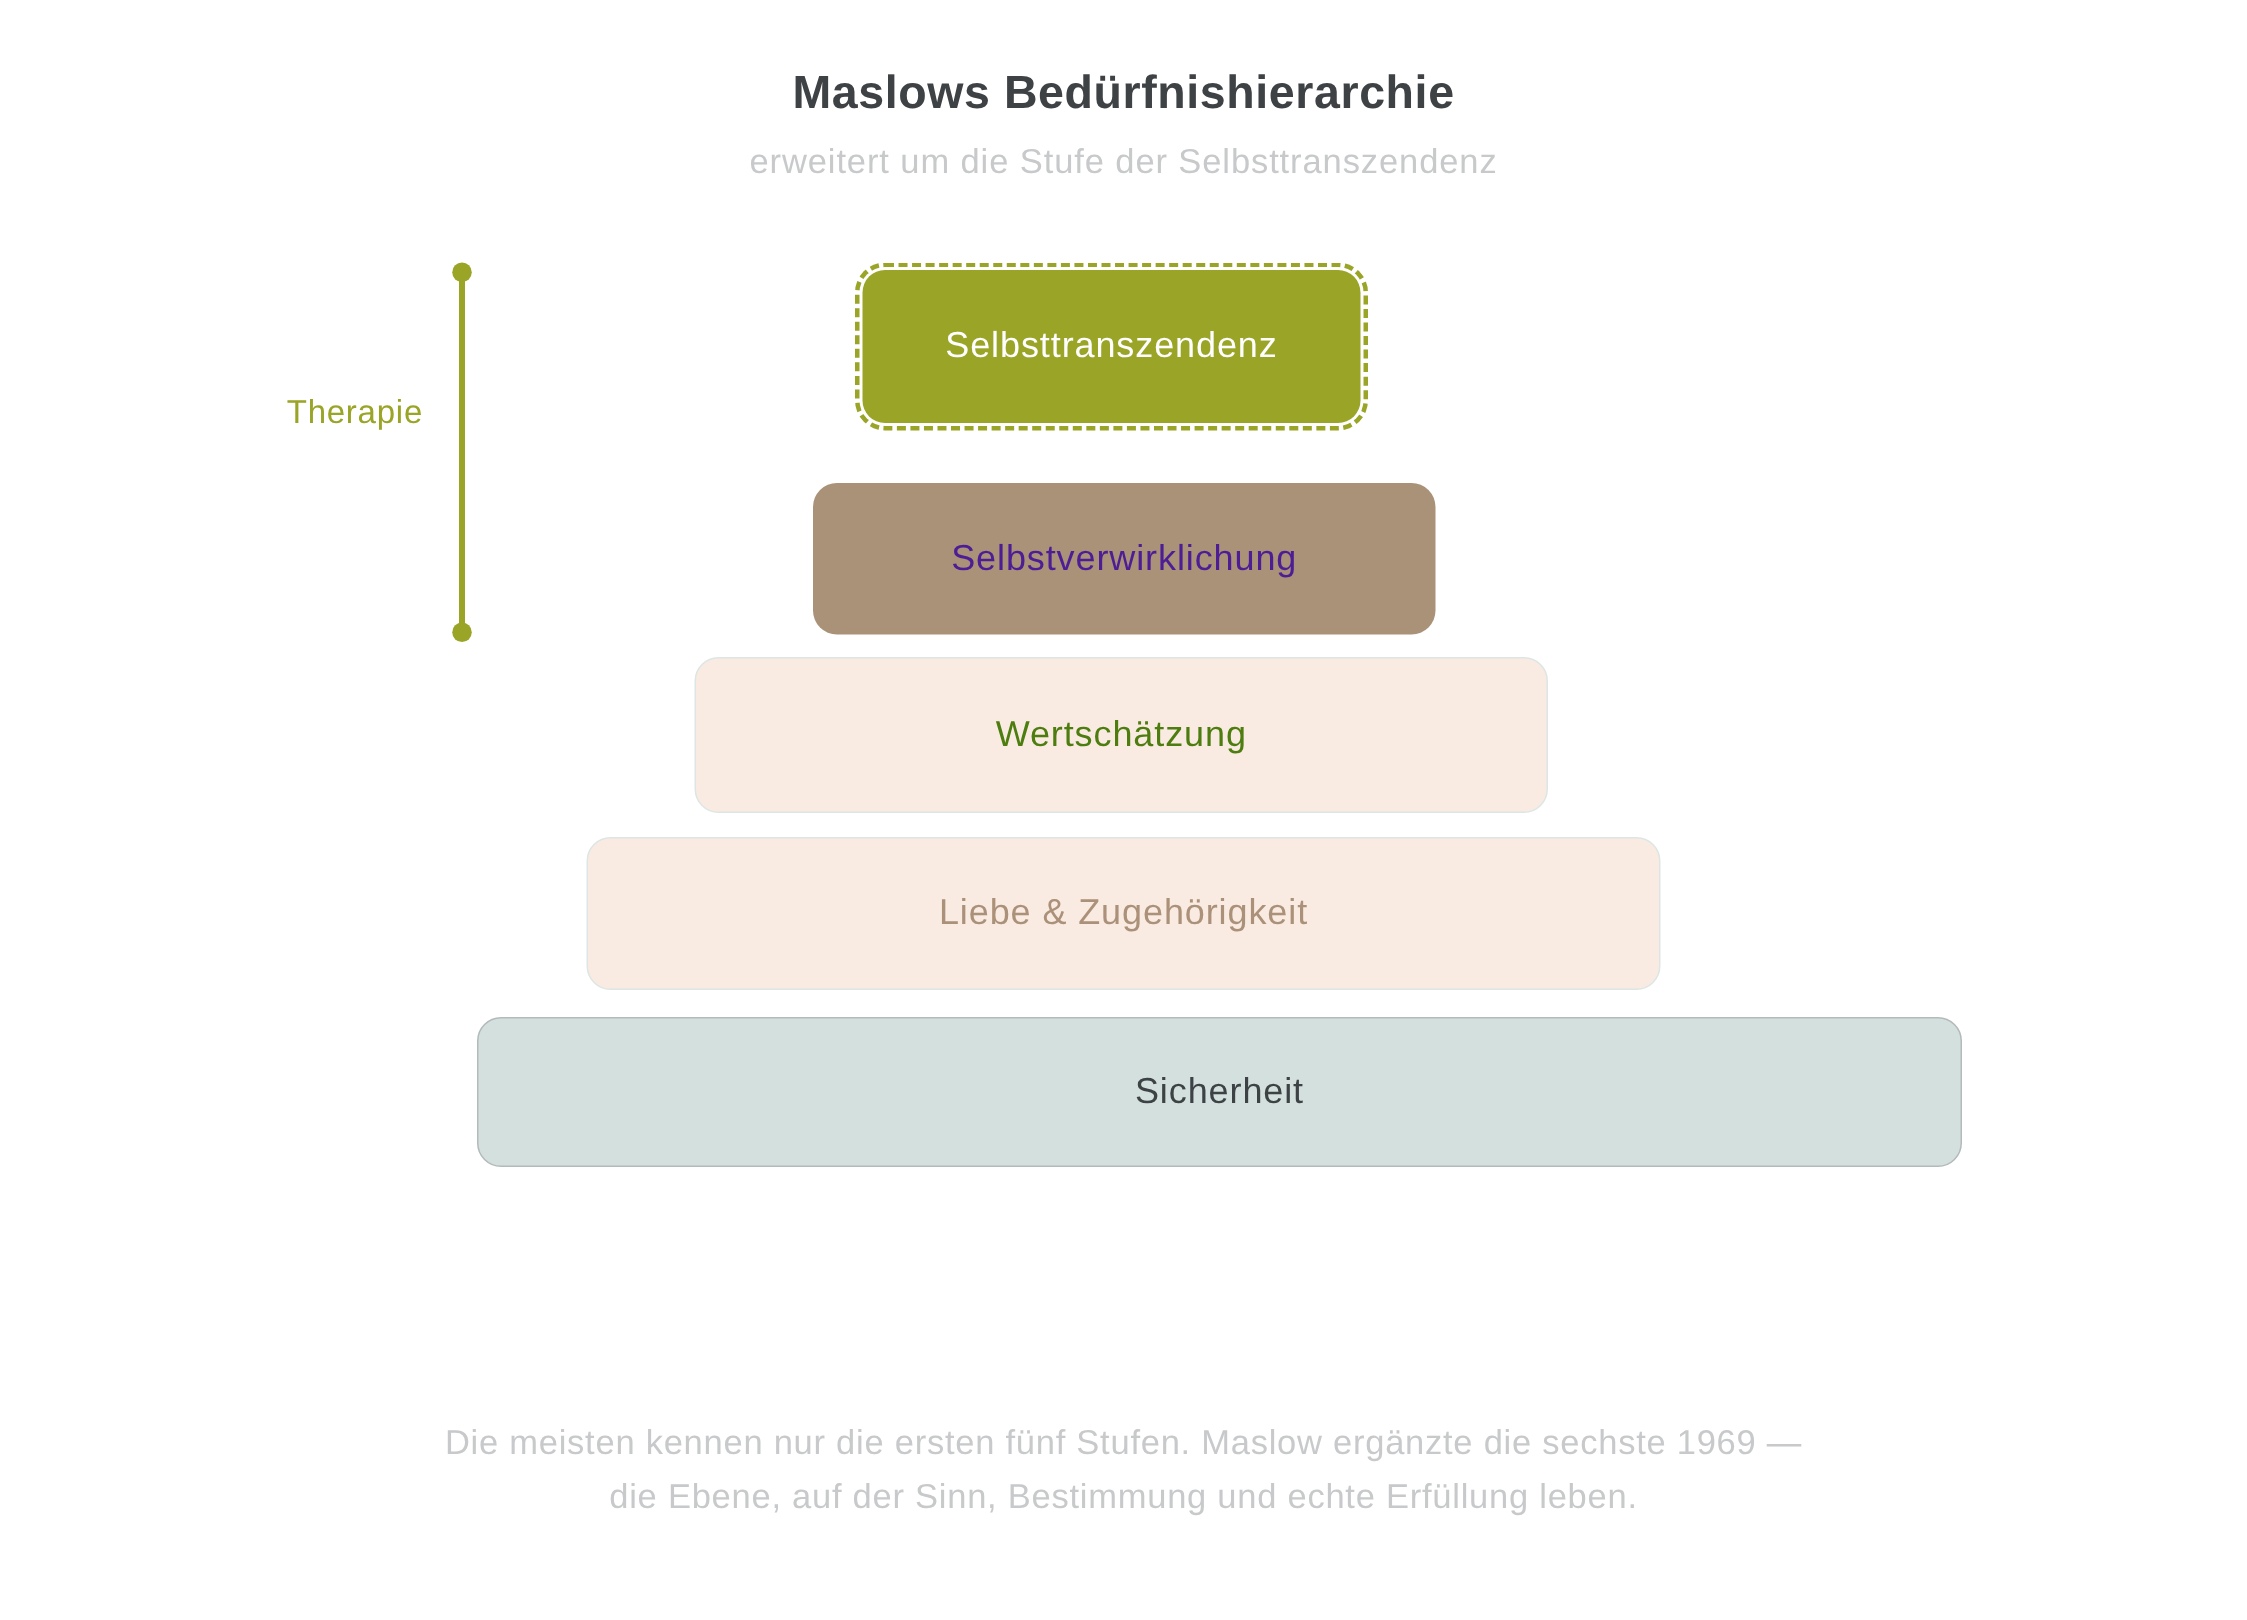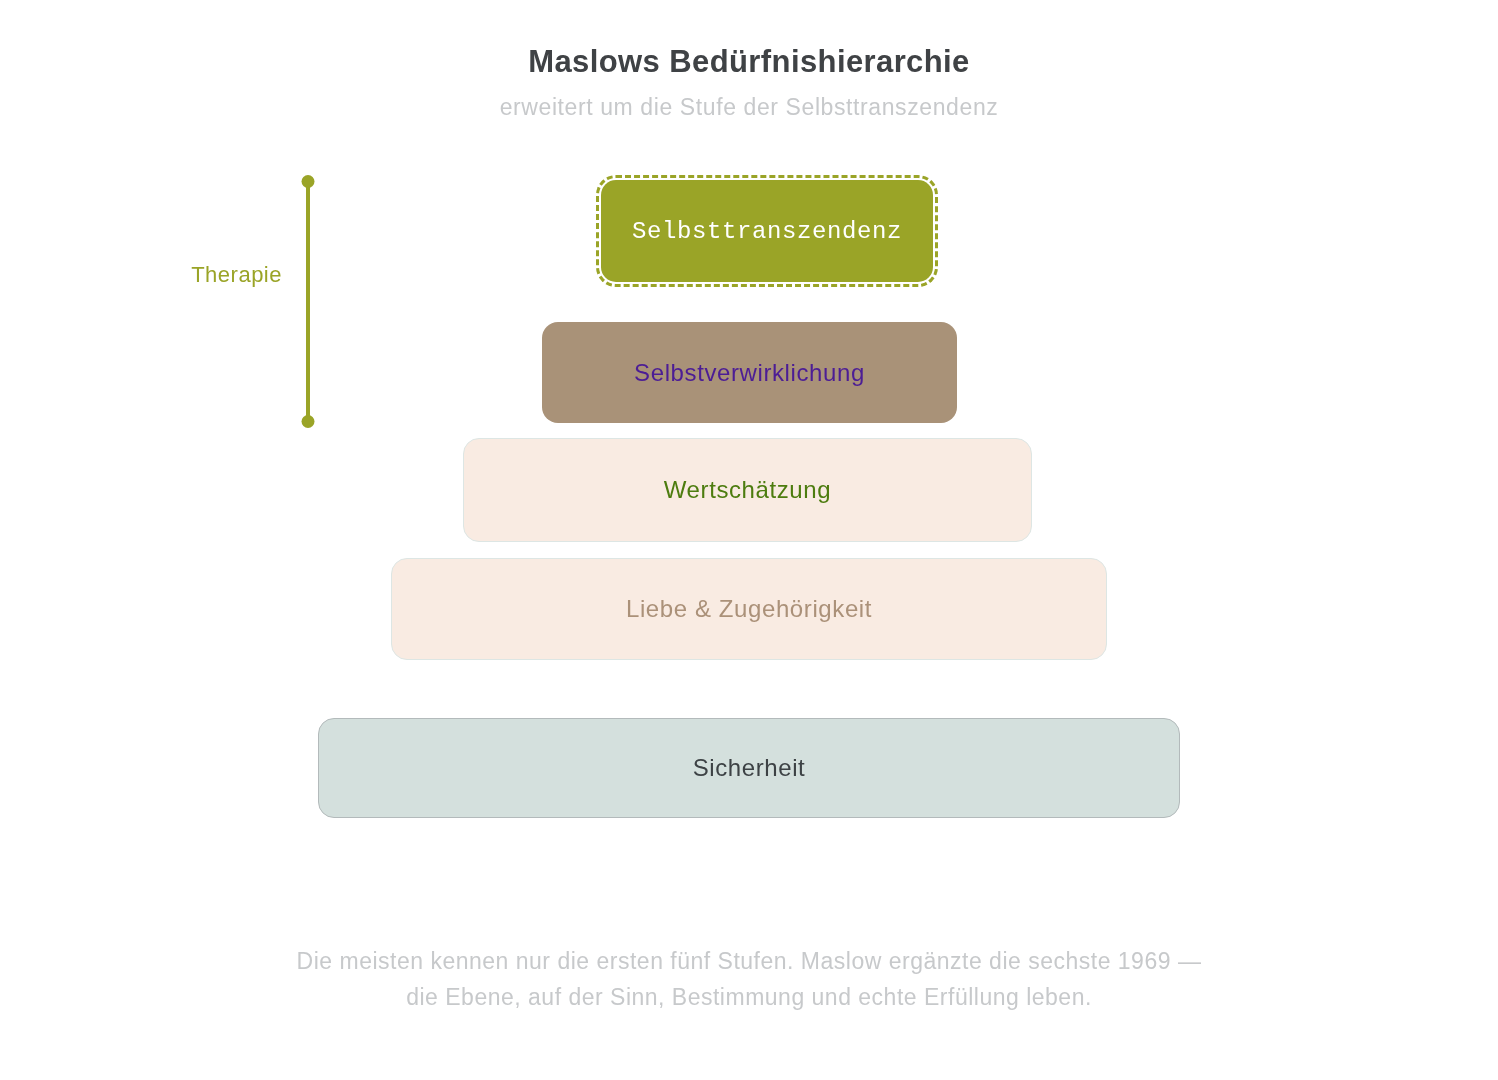--- a/index.html
+++ b/index.html
@@ -54,37 +54,36 @@
   .level {
     position: absolute;
     display: flex; align-items: center; justify-content: center;
     border-radius: 16px;
     font-size: 24px; letter-spacing: 0.6px;
   }
 
   
   .level1-outer {
     position: absolute;
-    left: 596px; top: 175px; width: 342px; height: 112px;
+    left: 570px; top: 175px; width: 342px; height: 112px;
     border: 3px dashed var(--accent-green, #9aa427);
     border-radius: 20px;
     background: transparent;
-    font-family: Liberation Mono, monospace;
   }
   .level1-inner {
     position: absolute; left: 2px; top: 2px; right: 2px; bottom: 2px;
     display: flex; align-items: center; justify-content: center;
     border-radius: 15px;
     font-size: 24px; letter-spacing: 0.6px;
   }
 
   .level2 { left: 542px; top: 322px; width: 415px;  height: 101px; }
   .level3 { left: 463px; top: 438px; width: 569px;  height: 104px; border: 1px solid; }
   .level4 { left: 391px; top: 558px; width: 716px;  height: 102px; border: 1px solid; text-align: right; }
-  .level5 { left: 318px; top: 678px; width: 862px;  height: 100px; border: 1px solid; margin-top: 40px; }
+  .level5 { left: 318px; top: 678px; width: 990px;  height: 100px; border: 1px solid; }
   .level6 { left: 240px; top: 797px; width: 1015px; height: 101px; border: 1px solid; }
 
   
   .footer-line {
     position: absolute; left: 0; width: 100%;
     text-align: center;
     font-size: 23px; letter-spacing: 0.5px;
     color: var(--muted-text, #c7c9cb);
   }
   .footer-line-1 { top: 948px; }

